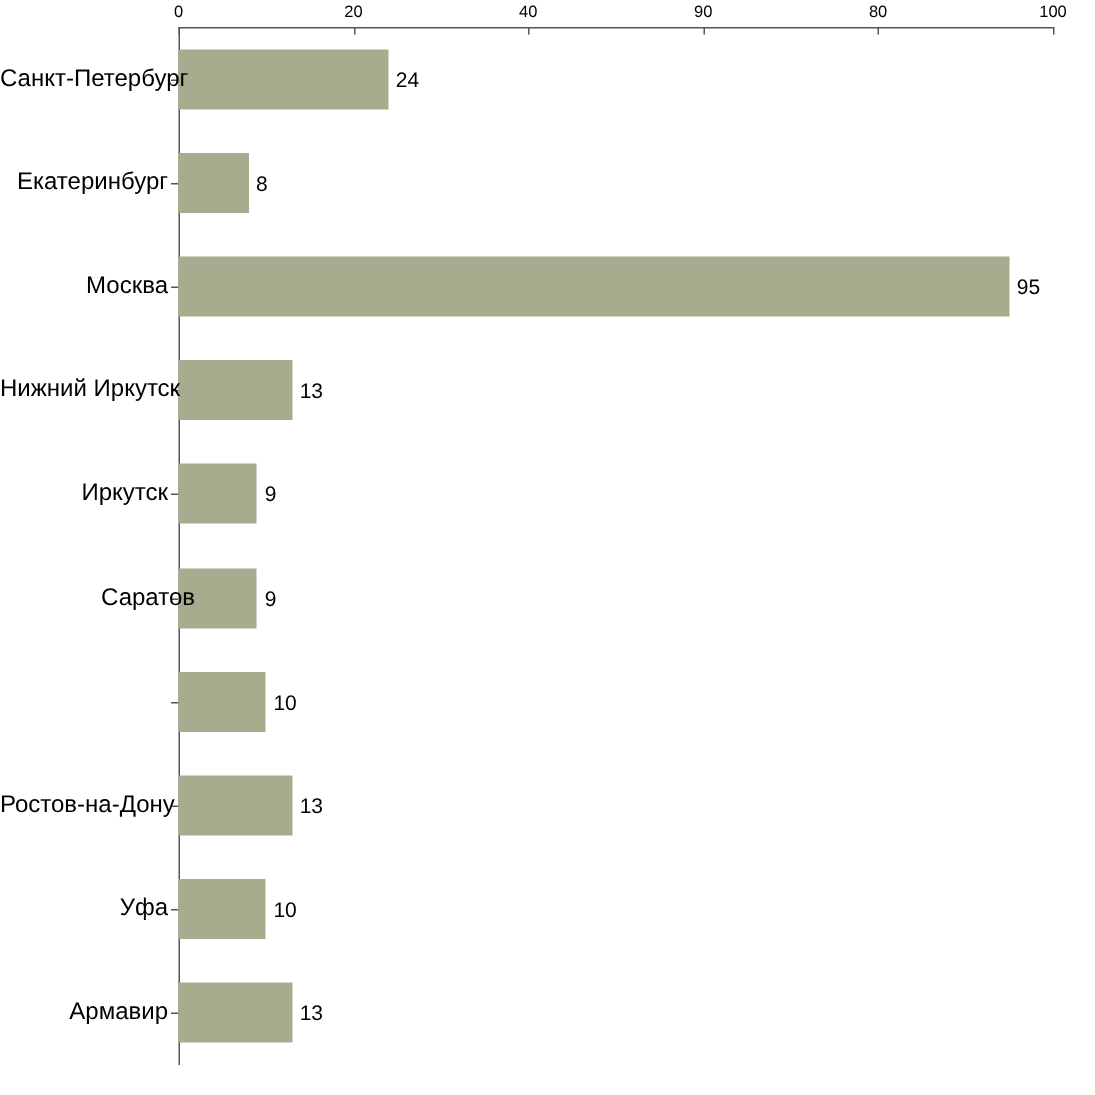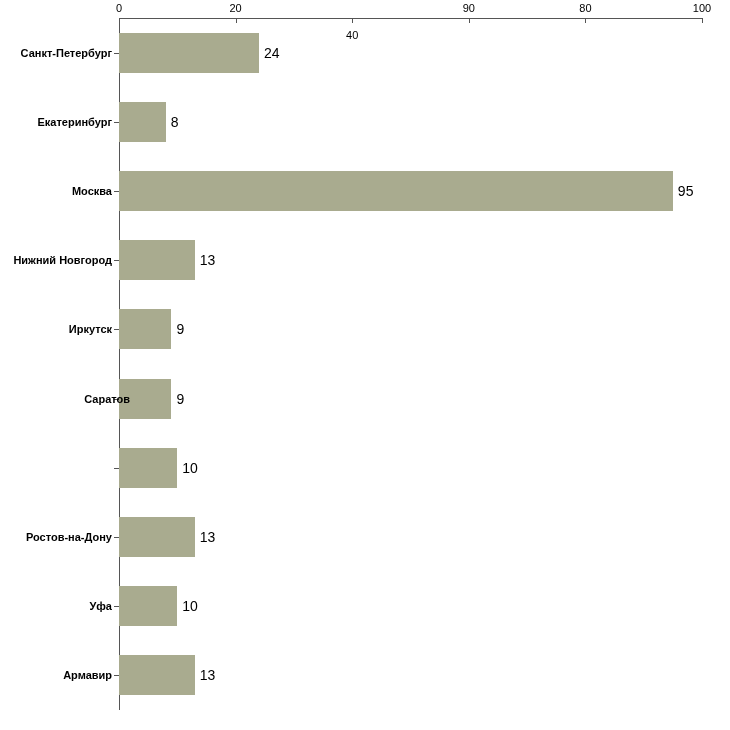--- a/index.html
+++ b/index.html
@@ -76,42 +76,41 @@
     color: #000000;
     white-space: nowrap;
     line-height: 40px;
     text-align: right;
   }
   .cat-label-wrap {
     position: absolute;
     left: 0;
     width: 112px;
     text-align: right;
-    font-size: 11px;
+    font-size: 16px;
     color: #000000;
     white-space: nowrap;
     line-height: 40px;
-    font-weight: bold;
   }
 </style>
 </head>
 <body>
 
 <div id="chart-root">
 
   <div class="axis-top-line"></div>
   <div class="axis-left-line"></div>
 
   <div class="plot-area" id="plot-area">
       <div class="x-tick" style="left: 0px;"></div>
       <div class="x-tick-label" style="left: 0px;">0</div>
       <div class="x-tick" style="left: 116.6px;"></div>
       <div class="x-tick-label" style="left: 116.6px;">20</div>
       <div class="x-tick" style="left: 233.2px;"></div>
-      <div class="x-tick-label" style="left: 233.2px; margin-top: 27px;">40</div>
+      <div class="x-tick-label" style="left: 233.2px;">40</div>
       <div class="x-tick" style="left: 349.8px;"></div>
       <div class="x-tick-label" style="left: 349.8px;">90</div>
       <div class="x-tick" style="left: 466.4px;"></div>
       <div class="x-tick-label" style="left: 466.4px;">80</div>
       <div class="x-tick" style="left: 583px;"></div>
       <div class="x-tick-label" style="left: 583px;">100</div>
       <div class="y-tick" style="top: 34.6px;"></div>
       <div class="bar" style="top: 14.6px; width: 139.92px; background: rgb(169, 171, 143);"></div>
       <div class="bar-value" style="top: 14.6px; left: 144.92px;">24</div>
       <div class="cat-label-wrap" style="top: 14.6px; left: -119px; width: 112px;">Санкт-Петербург</div>
@@ -119,21 +118,21 @@
       <div class="bar" style="top: 83.8px; width: 46.64px; background: rgb(169, 171, 143);"></div>
       <div class="bar-value" style="top: 83.8px; left: 51.64px;">8</div>
       <div class="cat-label-wrap" style="top: 83.8px; left: -119px; width: 112px;">Екатеринбург</div>
       <div class="y-tick" style="top: 173px;"></div>
       <div class="bar" style="top: 153px; width: 553.85px; background: rgb(169, 171, 143);"></div>
       <div class="bar-value" style="top: 153px; left: 558.85px;">95</div>
       <div class="cat-label-wrap" style="top: 153px; left: -119px; width: 112px;">Москва</div>
       <div class="y-tick" style="top: 242.2px;"></div>
       <div class="bar" style="top: 222.2px; width: 75.79px; background: rgb(169, 171, 143);"></div>
       <div class="bar-value" style="top: 222.2px; left: 80.79px;">13</div>
-      <div class="cat-label-wrap" style="top: 222.2px; left: -119px; width: 112px;">Нижний Новгород</div>
+      <div class="cat-label-wrap" style="top: 222.2px; left: -119px; width: 112px;">Нижний Иркутск</div>
       <div class="y-tick" style="top: 311.4px;"></div>
       <div class="bar" style="top: 291.4px; width: 52.47px; background: rgb(169, 171, 143);"></div>
       <div class="bar-value" style="top: 291.4px; left: 57.47px;">9</div>
       <div class="cat-label-wrap" style="top: 291.4px; left: -119px; width: 112px;">Иркутск</div>
       <div class="y-tick" style="top: 380.6px;"></div>
       <div class="bar" style="top: 360.6px; width: 52.47px; background: rgb(169, 171, 143);"></div>
       <div class="bar-value" style="top: 360.6px; left: 57.47px;">9</div>
       <div class="cat-label-wrap" style="top: 360.6px; left: -119px; width: 112px; margin-left: 18px;">Саратов</div>
       <div class="y-tick" style="top: 449.8px;"></div>
       <div class="bar" style="top: 429.8px; width: 58.3px; background: rgb(169, 171, 143);"></div>

